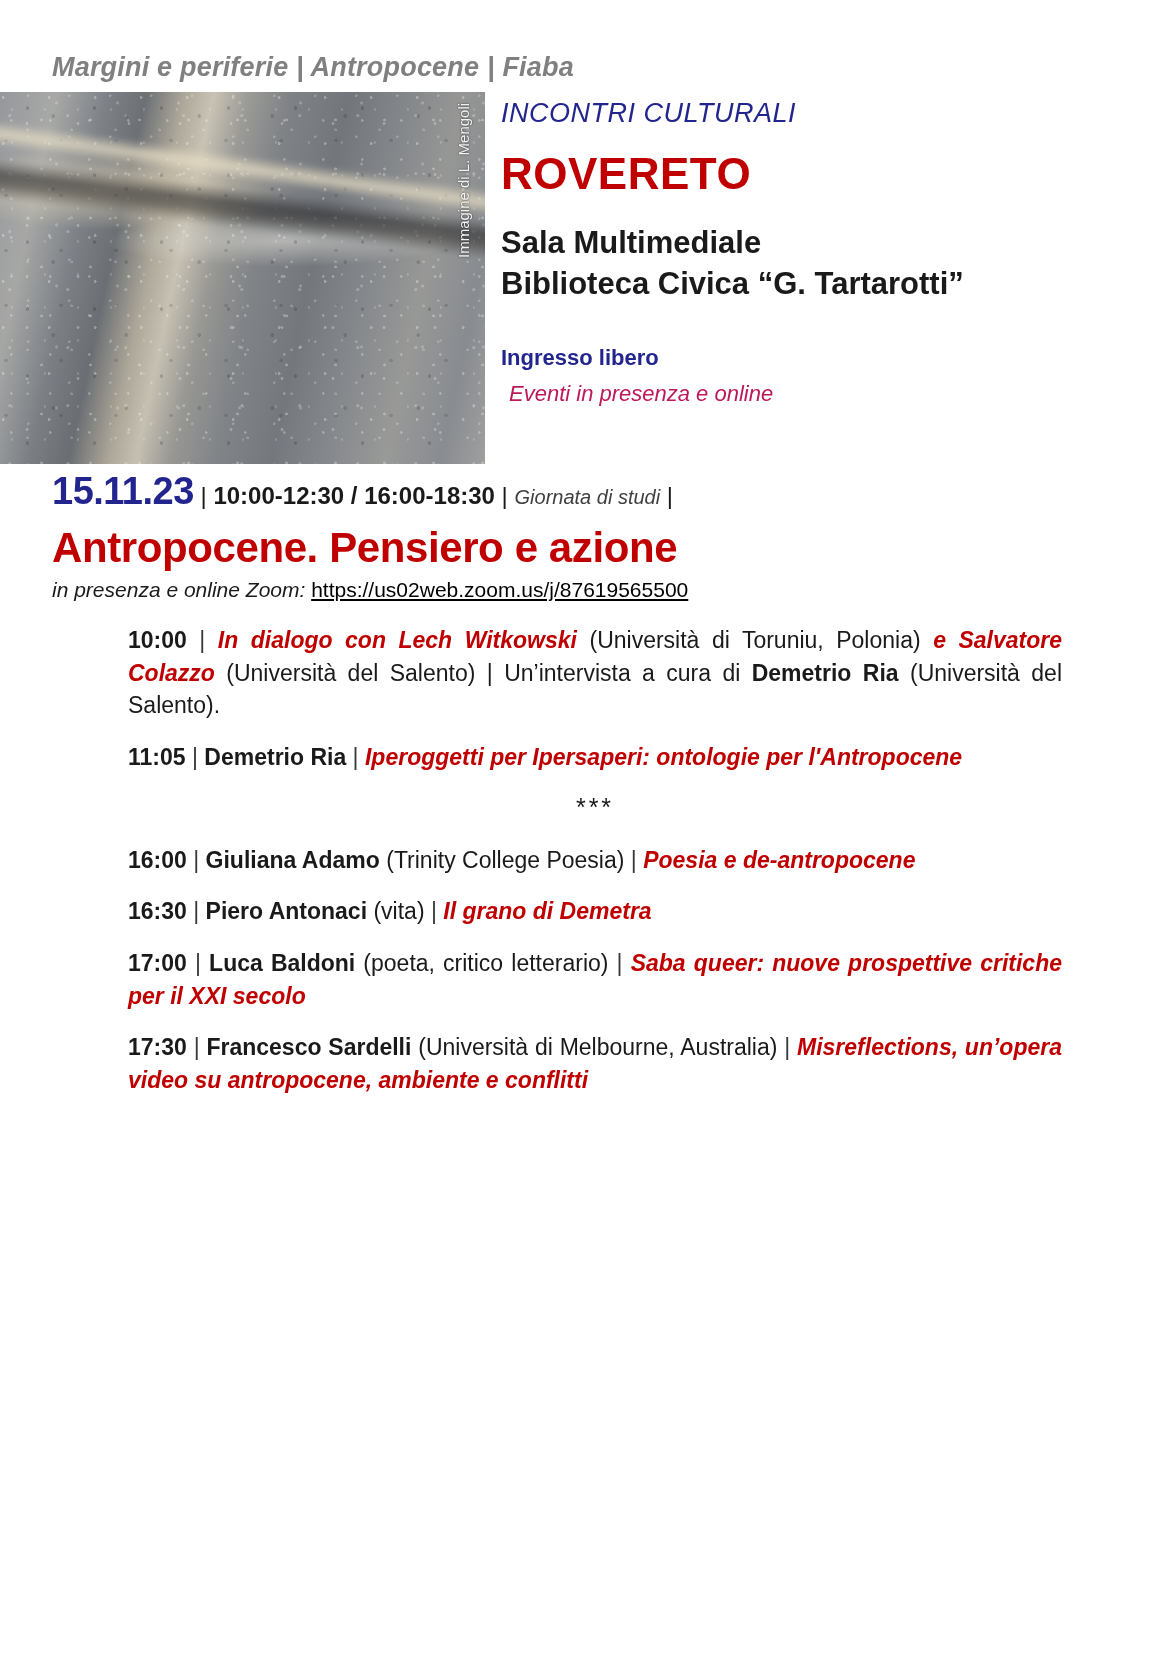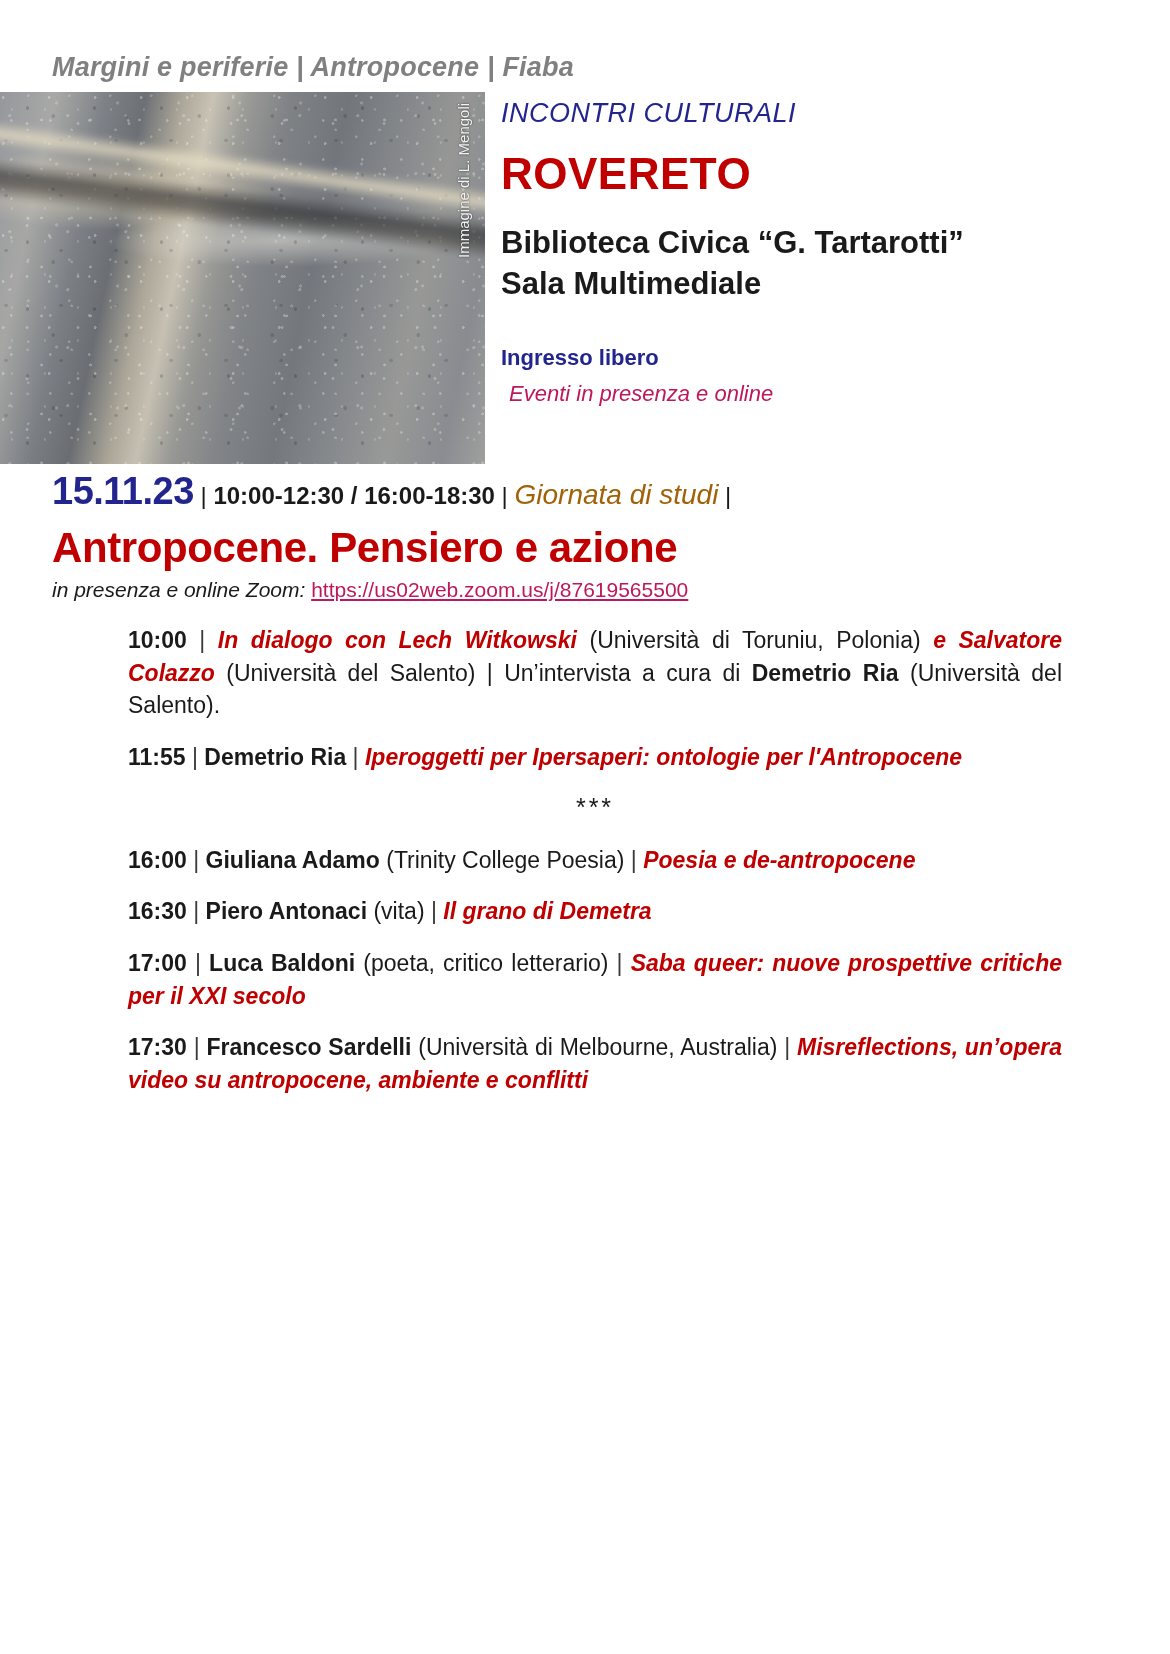--- a/index.html
+++ b/index.html
@@ -170,23 +170,23 @@
     text-align: right;
   }
   .dateline .sep,
   .dateline .hours {
     font-size: 24px;
     font-weight: bold;
     color: #1a1a1a;
   }
   .dateline .sep { font-weight: normal; }
   .dateline .kind {
-    font-size: 28px;
-    font-style: italic;
-    color: #a16207;
+    font-size: 20px;
+    font-style: italic;
+    color: #404040;
   }
 
   
   .main-title {
     position: absolute;
     left: 52px;
     top: 524px;
     font-size: 42px;
     font-weight: bold;
     color: #c00000;
@@ -200,21 +200,21 @@
     left: 52px;
     top: 578px;
     font-size: 21px;
     white-space: nowrap;
   }
   .linkline .lead {
     font-style: italic;
     color: #1a1a1a;
   }
   .linkline a {
-    color: #be185d;
+    color: #000000;
     text-decoration: underline;
   }
 
   
   .program {
     position: absolute;
     left: 128px;
     top: 624px;
     width: 934px;
   }
@@ -257,41 +257,41 @@
     <div class="grain"></div>
     <div class="crack2"></div>
     <div class="crack"></div>
   </div>
   <div class="photo-credit">Immagine di L. Mengoli</div>
 
   <div class="header-block">
     <div class="kicker">INCONTRI CULTURALI</div>
     <div class="city">ROVERETO</div>
     <div class="venue">
+      <div>Sala Multimediale</div>
       <div>Biblioteca Civica “G. Tartarotti”</div>
-      <div>Sala Multimediale</div>
     </div>
     <div class="entry">Ingresso libero</div>
     <div class="mode">Eventi in presenza e online</div>
   </div>
 
   <div class="dateline">
     <span class="date">15.11.23</span><span class="sep"> | </span><span class="hours">10:00-12:30 / 16:00-18:30</span><span class="sep"> | </span><span class="kind">Giornata di studi</span><span class="sep"> |</span>
   </div>
 
   <div class="main-title">Antropocene. Pensiero e azione</div>
 
   <div class="linkline">
     <span class="lead">in presenza e online Zoom: </span><a href="#">https://us02web.zoom.us/j/87619565500</a>
   </div>
 
   <div class="program">
     <div id="prog-morning">
         <div class="prog-item just"><span class="time">10:00</span><span class="pipe"> | </span><span class="talk">In dialogo con Lech Witkowski</span><span class="aff"> (Università di Toruniu, Polonia) </span><span class="talk">e Salvatore Colazzo</span><span class="aff"> (Università del Salento) | Un’intervista a cura di </span><span class="name">Demetrio Ria</span><span class="aff"> (Università del Salento).</span></div>
-        <div class="prog-item just"><span class="time">11:55</span><span class="pipe"> | </span><span class="name">Demetrio Ria</span><span class="pipe"> | </span><span class="talk">Iperoggetti per Ipersaperi: ontologie per l'Antropocene</span></div>
+        <div class="prog-item just"><span class="time">11:05</span><span class="pipe"> | </span><span class="name">Demetrio Ria</span><span class="pipe"> | </span><span class="talk">Iperoggetti per Ipersaperi: ontologie per l'Antropocene</span></div>
       </div>
     <div class="stars">***</div>
     <div id="prog-afternoon">
         <div class="prog-item just"><span class="time">16:00</span><span class="pipe"> | </span><span class="name">Giuliana Adamo</span><span class="aff"> (Trinity College Poesia) </span><span class="pipe">| </span><span class="talk">Poesia e de-antropocene</span></div>
         <div class="prog-item just"><span class="time">16:30</span><span class="pipe"> | </span><span class="name">Piero Antonaci</span><span class="aff"> (vita) </span><span class="pipe">| </span><span class="talk">Il grano di Demetra</span></div>
         <div class="prog-item just"><span class="time">17:00</span><span class="pipe"> | </span><span class="name">Luca Baldoni</span><span class="aff"> (poeta, critico letterario) </span><span class="pipe">| </span><span class="talk">Saba queer: nuove prospettive critiche per il XXI secolo</span></div>
         <div class="prog-item just"><span class="time">17:30</span><span class="pipe"> | </span><span class="name">Francesco Sardelli</span><span class="aff"> (Università di Melbourne, Australia) </span><span class="pipe">| </span><span class="talk">Misreflections, un’opera video su antropocene, ambiente e conflitti</span></div>
       </div>
   </div>
 

